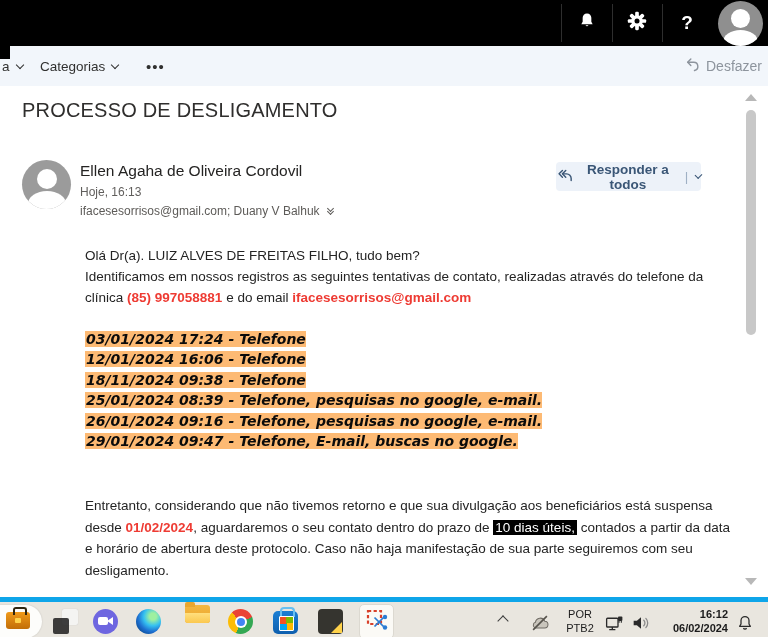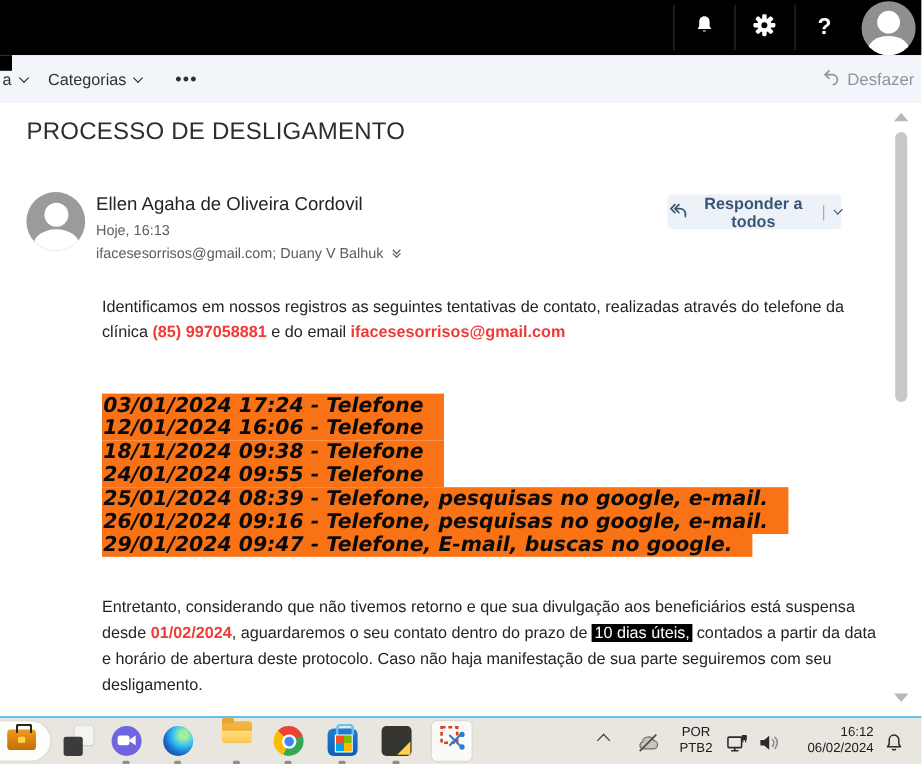--- a/index.html
+++ b/index.html
@@ -39,32 +39,32 @@
   .replyall { left:556px; top:76px; width:145px; height:29px; background:#edf2f9; border:none; border-radius:4px;
               display:flex; align-items:center; justify-content:center; gap:8px; color:#3a5676; font-size:13.5px; font-weight:600; cursor:pointer; }
   .replyall .vsep { color:#9fb0c4; font-weight:400; margin-left:2px; }
   .replyall .chev { border-width:1.6px; }
 
   
   .bodyblock { left:85px; width:656px; font-size:13.5px; line-height:21px; color:#242424; }
   .red { color:#ee3b33; font-weight:bold; }
   .attempts { left:85px; top:243px; }
   .attempt { line-height:19.4px; }
-  .hl { background:#f97316; color:#0b0b0b; font-family:"DejaVu Sans",sans-serif; font-weight:bold; font-style:italic; font-size:17px; padding:0 17px 0 1px; }
+  .hl { background:#fdba74; color:#0b0b0b; font-family:"DejaVu Sans",sans-serif; font-weight:bold; font-style:italic; font-size:14px; padding:0 0 0 1px; }
   .closing { line-height:21.7px; }
   .redbox { background:#000000; color:#fff; padding:0 2px; }
 
   
   .sb-thumb { left:746px; top:24px; width:10px; height:225px; background:#c8c8c8; border-radius:5px; }
   .tri-up, .tri-down { width:0; height:0; border-left:6px solid transparent; border-right:6px solid transparent; }
   .tri-up { left:745px; top:8px; border-bottom:7px solid #b8b8b8; }
   .tri-down { left:745px; top:492px; border-top:7px solid #b8b8b8; }
 
   
-  #taskbar { left:0; top:597px; width:768px; height:40px; background:#e9e6df; border-top:1px solid #0ea5e9; }
+  #taskbar { left:0; top:597px; width:768px; height:40px; background:#e9e6df; border-top:5px solid #0ea5e9; }
   .pill { left:-16px; top:3px; width:58px; height:33px; background:#fdfdfb; border-radius:17px; box-shadow:0 0 2px rgba(0,0,0,.15); }
   .tk { top:7px; width:25px; height:25px; }
   .runbar { top:36px; width:6px; height:2.5px; border-radius:2px; background:#8f8d86; }
 
   .brief { left:6px; top:10px; width:24px; height:17px; background:linear-gradient(#f09a1a,#c26e08); border-radius:3px; }
   .brief::before { content:""; position:absolute; left:7px; top:-5px; width:10px; height:6px; border:2px solid #2f2510; border-bottom:none; border-radius:3px 3px 0 0; }
   .brief::after { content:""; position:absolute; left:9px; top:6px; width:6px; height:5px; background:#ffd24a; border-radius:1px; }
 
   .winsq::before { content:""; position:absolute; right:0; top:0; width:16px; height:16px; background:#f4f4f2; border-radius:2px; box-shadow:0 0 1px #bbb; }
   .winsq::after { content:""; position:absolute; left:0; bottom:0; width:16px; height:16px; background:rgba(35,35,35,.88); border-radius:2px; }
@@ -87,21 +87,21 @@
   .store::before { content:""; position:absolute; left:7px; top:-4px; width:11px; height:8px; border:2.2px solid #67c0f1; border-bottom:none; border-radius:4px 4px 0 0; }
   .store::after { content:""; position:absolute; left:6px; top:5px; width:13px; height:13px; border:1.5px solid #fff; background:conic-gradient(#7eba00 0 25%, #ffb900 25% 50%, #00a4ef 50% 75%, #f25022 75% 100%); border-radius:1px; }
 
   .notes { background:#35342f; border-radius:4px; }
   .notes::after { content:""; position:absolute; right:1px; bottom:1px; width:0; height:0; border-left:11px solid transparent; border-bottom:11px solid #ffd24a; }
 
   .sniptile { left:359px; top:2px; width:35px; height:35px; background:#fbfaf6; border:1px solid #dcd9d1; border-radius:5px; display:flex; align-items:center; justify-content:center; }
 
   .tray-chev { left:499px; top:15px; width:8px; height:8px; border-right:1.6px solid #3c3c3c; border-bottom:1.6px solid #3c3c3c; transform:rotate(-135deg); }
   .lang { left:558px; top:5px; width:44px; text-align:center; font-size:11px; line-height:14px; color:#1b1b1b; cursor:pointer; }
-  .clock { left:648px; top:5px; width:80px; text-align:right; font-size:11px; line-height:14px; color:#1b1b1b; cursor:pointer; }
+  .clock { left:648px; top:5px; width:80px; text-align:right; font-size:11px; line-height:14px; color:#1b1b1b; cursor:pointer;font-weight:bold; }
   .trayicon { top:9px; width:24px; height:24px; display:flex; align-items:center; justify-content:center; cursor:pointer; }
 </style>
 </head>
 <body>
 
 <div id="stage">
 
   <div id="topbar" class="abs">
     <div class="abs tb-sep" style="left:561px;"></div>
     <div class="abs tb-sep" style="left:612px;"></div>
@@ -185,28 +185,28 @@
               <path d="M8 7h4.5a5.5 5.5 0 015.5 5.5V15"></path>
             </g>
           </svg>
       </span>
       <span>Responder a todos</span>
       <span class="vsep">|</span>
       <span class="chev"></span>
     </button>
 
     <div class="abs bodyblock" style="top:159px;">
+      <div>Olá Dr(a). LUIZ ALVES DE FREITAS FILHO, tudo bem?</div>
       <div><span>Identificamos em nossos registros as seguintes tentativas de contato, realizadas através do telefone da clínica </span><span class="red">(85) 997058881</span><span> e do email  </span><span class="red">ifacesesorrisos@gmail.com</span></div>
     </div>
 
     <div class="abs attempts">
       <div class="attempt"><span class="hl">03/01/2024 17:24 - Telefone</span></div>
       <div class="attempt"><span class="hl">12/01/2024 16:06 - Telefone</span></div>
       <div class="attempt"><span class="hl">18/11/2024 09:38 - Telefone</span></div>
-      <div class="attempt"><span class="hl">24/01/2024 09:55 - Telefone</span></div>
       <div class="attempt"><span class="hl">25/01/2024 08:39 - Telefone, pesquisas no google, e-mail.</span></div>
       <div class="attempt"><span class="hl">26/01/2024 09:16 - Telefone, pesquisas no google, e-mail.</span></div>
       <div class="attempt"><span class="hl">29/01/2024 09:47 - Telefone, E-mail, buscas no google.</span></div>
     </div>
 
     <div class="abs bodyblock closing" style="top:409px;"><span>Entretanto, considerando que não tivemos retorno e que sua divulgação aos beneficiários está suspensa desde </span><span class="red">01/02/2024</span><span>, aguardaremos o seu contato dentro do prazo de </span><span class="redbox">10 dias úteis,</span><span> contados a partir da data e horário de abertura deste protocolo. Caso não haja manifestação de sua parte seguiremos com seu desligamento.</span></div>
 
     <div class="abs tri-up"></div>
     <div class="abs sb-thumb"></div>
     <div class="abs tri-down"></div>

